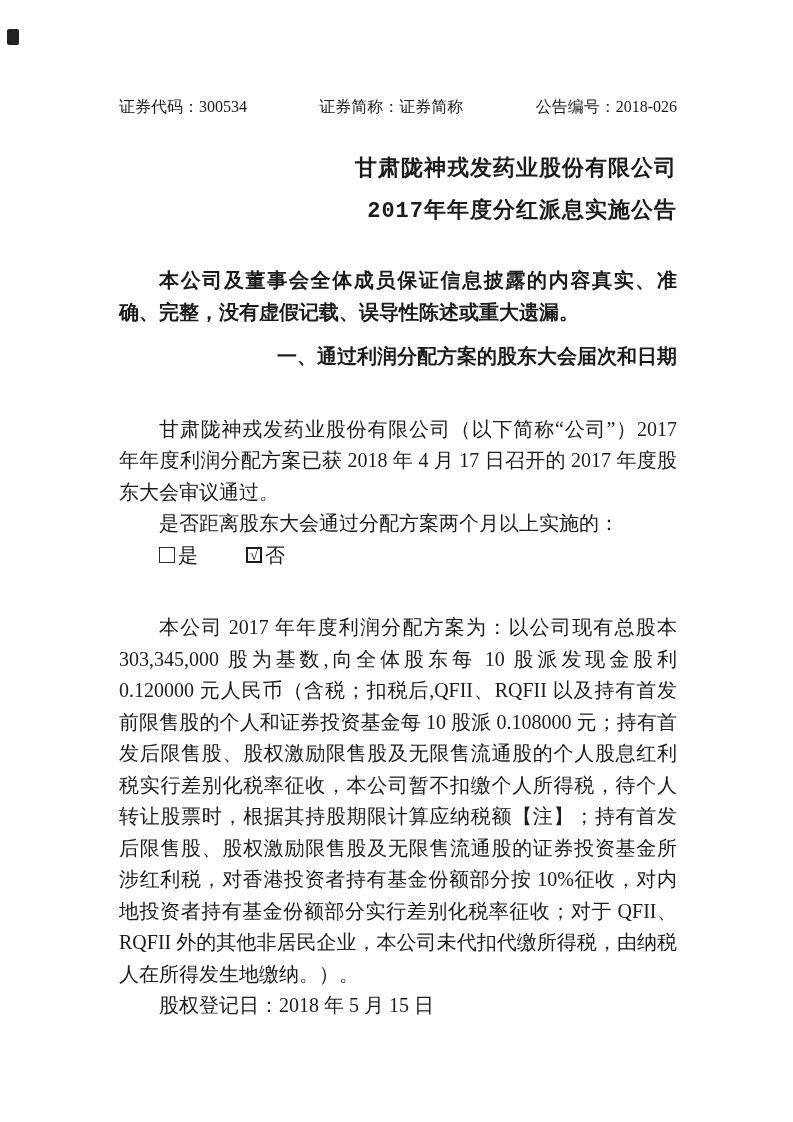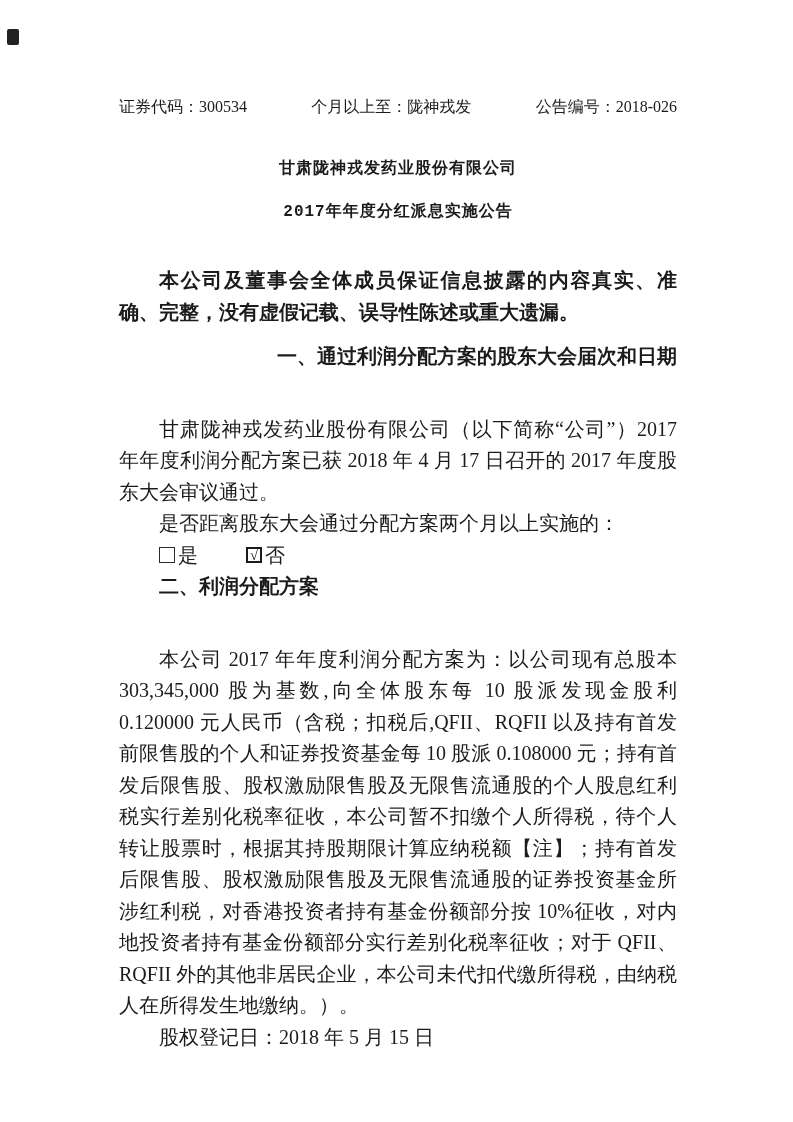--- a/index.html
+++ b/index.html
@@ -30,23 +30,23 @@
   }
   .doc-header {
     margin-top: 97px;
     display: flex;
     justify-content: space-between;
     font-size: 16px;
     line-height: 20px;
     white-space: nowrap;
   }
   .doc-title {
-    text-align: center;
+    text-align: right;
     font-weight: bold;
-    font-size: 16px;
+    font-size: 22px;
     line-height: 30px;
     letter-spacing: 1px;
   }
   .doc-title.first { margin-top: 36px; }
   .doc-title.second { margin-top: 14px; font-family: Liberation Mono, monospace; }
   .para {
     font-size: 20px;
     line-height: 31.5px;
     text-align: justify;
     text-indent: 2em;
@@ -102,21 +102,21 @@
 </head>
 <body>
 
 <div class="page">
   <div class="corner-mark"></div>
 
   <div class="content">
 
     <div class="doc-header">
       <span>证券代码：300534</span>
-      <span>个月以上至：陇神戎发</span>
+      <span>证券简称：证券简称</span>
       <span>公告编号：2018-026</span>
     </div>
 
     <div class="doc-title first">甘肃陇神戎发药业股份有限公司</div>
     <div class="doc-title second">2017年年度分红派息实施公告</div>
 
     <div class="para declaration">本公司及董事会全体成员保证信息披露的内容真实、准确、完整，没有虚假记载、误导性陈述或重大遗漏。</div>
 
     <div class="heading s1">一、通过利润分配方案的股东大会届次和日期</div>
     <div class="para">甘肃陇神戎发药业股份有限公司（以下简称“公司”）2017 年年度利润分配方案已获 2018 年 4 月 17 日召开的 2017 年度股东大会审议通过。</div>
@@ -128,19 +128,18 @@
         <span>是</span>
       </span>
       <span class="cb-group no">
         <span class="cb-box checked">
             <span>√</span>
           </span>
         <span>否</span>
       </span>
     </div>
 
-    <div class="heading">二、利润分配方案</div>
     <div class="para">本公司 2017 年年度利润分配方案为：以公司现有总股本 303,345,000 股为基数,向全体股东每 10 股派发现金股利 0.120000 元人民币（含税；扣税后,QFII、RQFII 以及持有首发前限售股的个人和证券投资基金每 10 股派 0.108000 元；持有首发后限售股、股权激励限售股及无限售流通股的个人股息红利税实行差别化税率征收，本公司暂不扣缴个人所得税，待个人转让股票时，根据其持股期限计算应纳税额【注】；持有首发后限售股、股权激励限售股及无限售流通股的证券投资基金所涉红利税，对香港投资者持有基金份额部分按 10%征收，对内地投资者持有基金份额部分实行差别化税率征收；对于 QFII、RQFII 外的其他非居民企业，本公司未代扣代缴所得税，由纳税人在所得发生地缴纳。）。</div>
 
     <div class="date-line">股权登记日：2018 年 5 月 15 日</div>
 
   </div>
 </div>
 
 </body></html>

